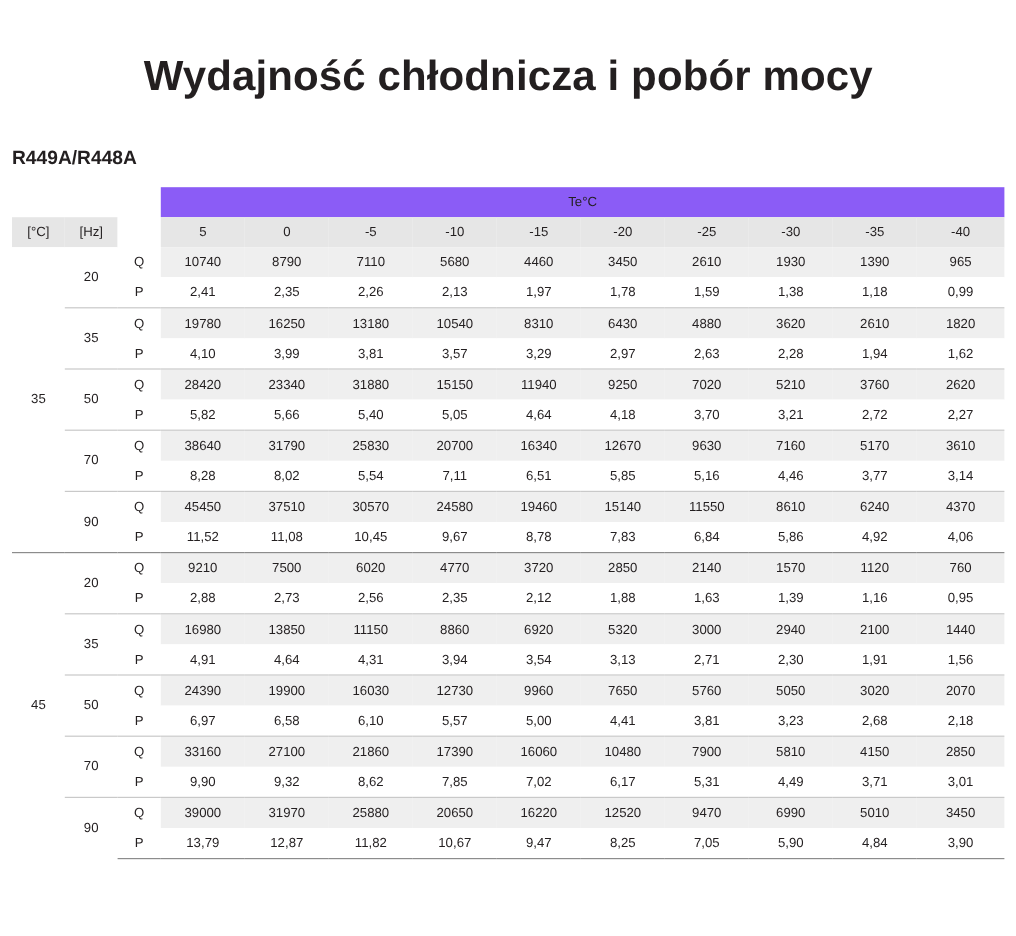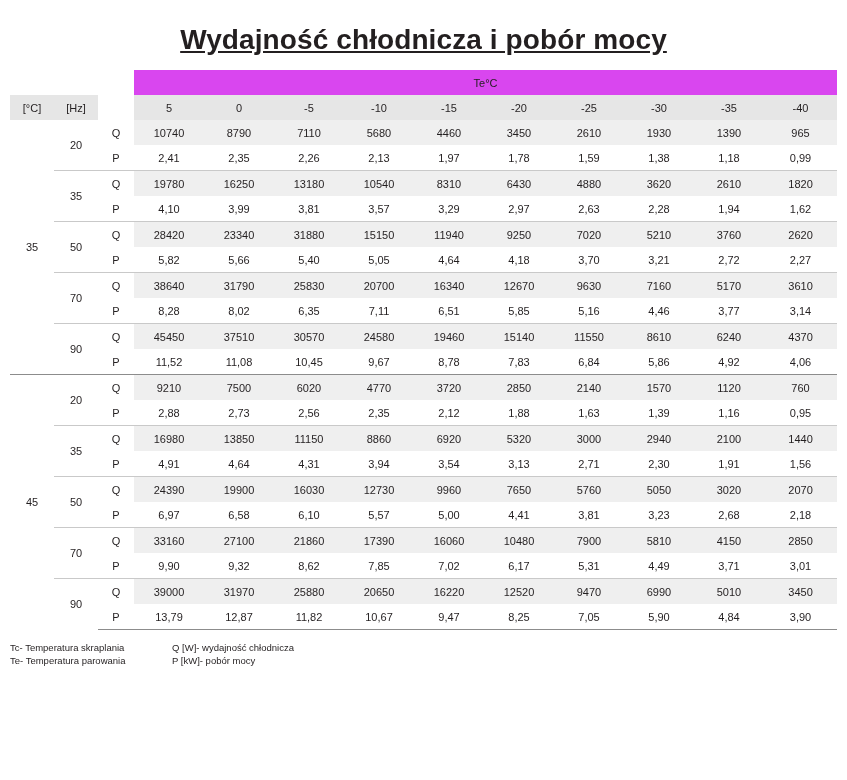--- a/index.html
+++ b/index.html
@@ -15,26 +15,25 @@
     overflow: hidden;
   }
   .page {
     position: relative;
     width: 847px;
     height: 780px;
     box-sizing: border-box;
   }
   .title {
     text-align: center;
-    font-size: 28px;
+    font-size: 35px;
     font-weight: bold;
     color: #231f20;
-    padding-top: 24px;
+    padding-top: 44px;
     letter-spacing: 0.1px;
-    text-decoration: underline;
   }
   .subtitle {
     font-size: 16px;
     font-weight: bold;
     color: #231f20;
     margin-left: 10px;
     margin-top: 40px;
   }
   table.data {
     border-collapse: collapse;
@@ -47,21 +46,21 @@
     font-size: 11px;
     font-weight: normal;
     text-align: center;
     vertical-align: middle;
     padding: 0;
     height: 25px;
     border: none;
     color: #231f20;
   }
   .te-head {
-    background: #d946ef;
+    background: #8b5cf6;
     font-size: 10.5px;
     font-weight: bold;
     height: 26px;
     border-bottom: 1px solid #ffffff;
     margin-left: 32px;
   }
   .hdr {
     background: #e6e6e6;
     font-size: 11px;
     height: 26px;
@@ -129,20 +128,21 @@
     white-space: nowrap;
   }
 </style>
 </head>
 <body>
 
 <div class="page">
 
   <div class="title">Wydajność chłodnicza i pobór mocy</div>
 
+  <div class="subtitle">R449A/R448A</div>
 
   <table class="data">
     <colgroup>
       <col style="width:44px">
       <col style="width:44px">
       <col style="width:36px">
       <col style="width:70px">
       <col style="width:70px">
       <col style="width:70px">
       <col style="width:70px">
@@ -266,21 +266,21 @@
           <td class="valcell">12670</td>
           <td class="valcell">9630</td>
           <td class="valcell">7160</td>
           <td class="valcell">5170</td>
           <td class="valcell">3610</td>
         </tr>
         <tr class="row-p">
           <td class="qp-cell">P</td>
           <td class="valcell">8,28</td>
           <td class="valcell">8,02</td>
-          <td class="valcell">6,35</td>
+          <td class="valcell">5,54</td>
           <td class="valcell">7,11</td>
           <td class="valcell">6,51</td>
           <td class="valcell">5,85</td>
           <td class="valcell">5,16</td>
           <td class="valcell">4,46</td>
           <td class="valcell">3,77</td>
           <td class="valcell">3,14</td>
         </tr>
         <tr class="row-q band-top">
           <td class="hz-cell" rowspan="2" style="border-top: 1px solid rgb(201, 201, 201);">90</td>
@@ -441,23 +441,14 @@
           <td class="valcell">9,47</td>
           <td class="valcell">8,25</td>
           <td class="valcell">7,05</td>
           <td class="valcell">5,90</td>
           <td class="valcell">4,84</td>
           <td class="valcell">3,90</td>
         </tr>
       </tbody>
   </table>
 
-  <div class="footnotes">
-    <span class="fn-col1">
-      <span class="fn-line">Tc- Temperatura skraplania</span><br>
-      <span class="fn-line">Te- Temperatura parowania</span>
-    </span><span class="fn-col2">
-      <span class="fn-line">Q [W]- wydajność chłodnicza</span><br>
-      <span class="fn-line">P [kW]- pobór mocy</span>
-    </span>
-  </div>
 
 </div>
 
 </body></html>

